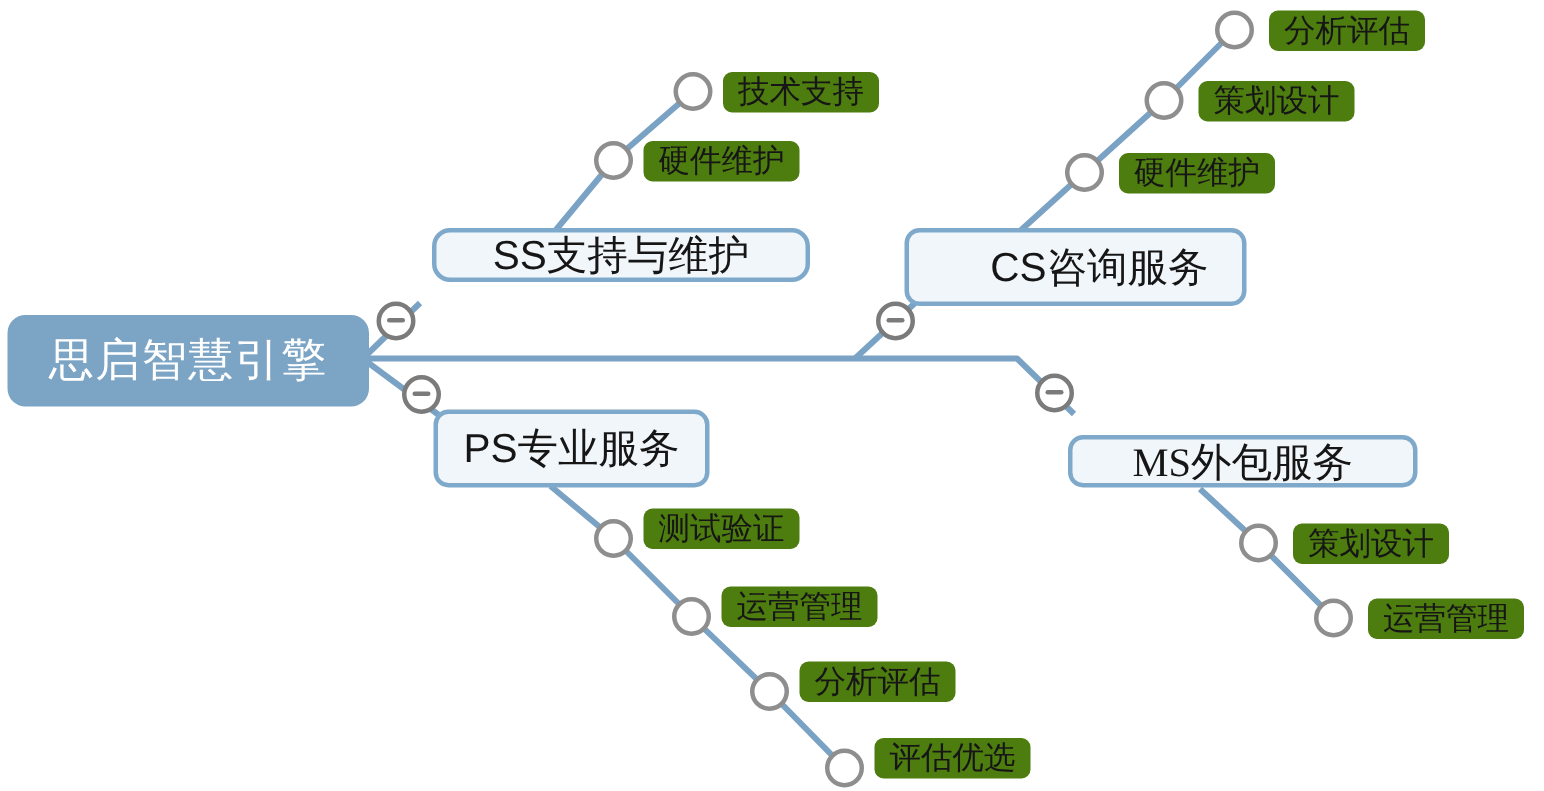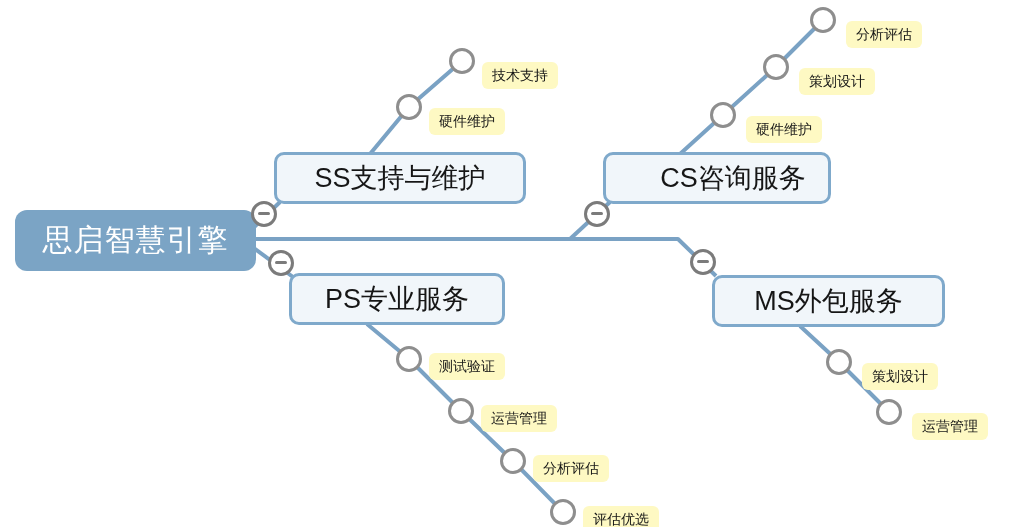--- a/index.html
+++ b/index.html
@@ -29,22 +29,22 @@
   }
   .leaf{position:absolute;z-index:1;}
   .dot{
     display:block;box-sizing:border-box;
     width:26px;height:26px;border-radius:50%;
     background:#ffffff;border:3px solid #8E8E8E;
   }
   .leaf-label{
     position:absolute;left:33px;top:0;
     height:27px;line-height:27px;padding:0 10px;
-    background:#fef9c3;border-radius:6px;
-    font-size:14px;color:#161616;white-space:nowrap;margin-top:14px;
+    background:#4d7c0f;border-radius:6px;
+    font-size:21px;color:#161616;white-space:nowrap;
   }
   .leaf.lab-low .leaf-label{top:-7px;}
   .leaf.lab-far .leaf-label{left:36px;}
 
   .collapse{
     position:absolute;z-index:2;box-sizing:border-box;
     width:26px;height:26px;border-radius:50%;
     background:#ffffff;border:3px solid #7B7B7B;
     padding:0;cursor:pointer;
   }
@@ -63,26 +63,26 @@
     <path d="M243,238 L280,202"></path>
     <path d="M243,240 L293,277"></path>
     <path d="M243,239 L678,239 L716,276"></path>
     <path d="M570,239 L610,202"></path>
     <path d="M370,154 L409,107 L462,61"></path>
     <path d="M680,154 L723,115 L776,67 L823,20"></path>
     <path d="M367,324 L409,359 L461,411 L513,461 L563,512"></path>
     <path d="M800,326 L839,362 L889,412"></path>
   </svg>
 
-  <div class="node root" style="left:15px;top:210px;width:241px;height:61px;text-align:right;">思启智慧引擎</div>
+  <div class="node root" style="left:5px;top:210px;width:241px;height:61px;text-align:right;">思启智慧引擎</div>
 
-  <div class="node branch" style="left:274px;top:152px;width:252px;height:52px;">SS支持与维护</div>
+  <div class="node branch" style="left:288px;top:152px;width:252px;height:36px;border-radius:12px;">SS支持与维护</div>
   <div class="node branch" style="left:603px;top:152px;width:228px;height:52px;padding-left:32px;">CS咨询服务</div>
-  <div class="node branch" style="left:289px;top:273px;width:216px;height:52px;">PS专业服务</div>
-  <div class="node branch" style="left:712px;top:275px;width:233px;height:52px;">MS外包服务</div>
+  <div class="node branch" style="left:289px;top:273px;width:184px;height:52px;">PS专业服务</div>
+  <div class="node branch" style="left:712px;top:290px;width:233px;height:35px;font-family:Liberation Serif, serif;">MS外包服务</div>
 
   <button class="collapse" style="left:251px;top:201px;">
     <span class="minusbar"></span>
   </button>
   <button class="collapse" style="left:584px;top:201px;">
     <span class="minusbar"></span>
   </button>
   <button class="collapse" style="left:268px;top:250px;">
     <span class="minusbar"></span>
   </button>

